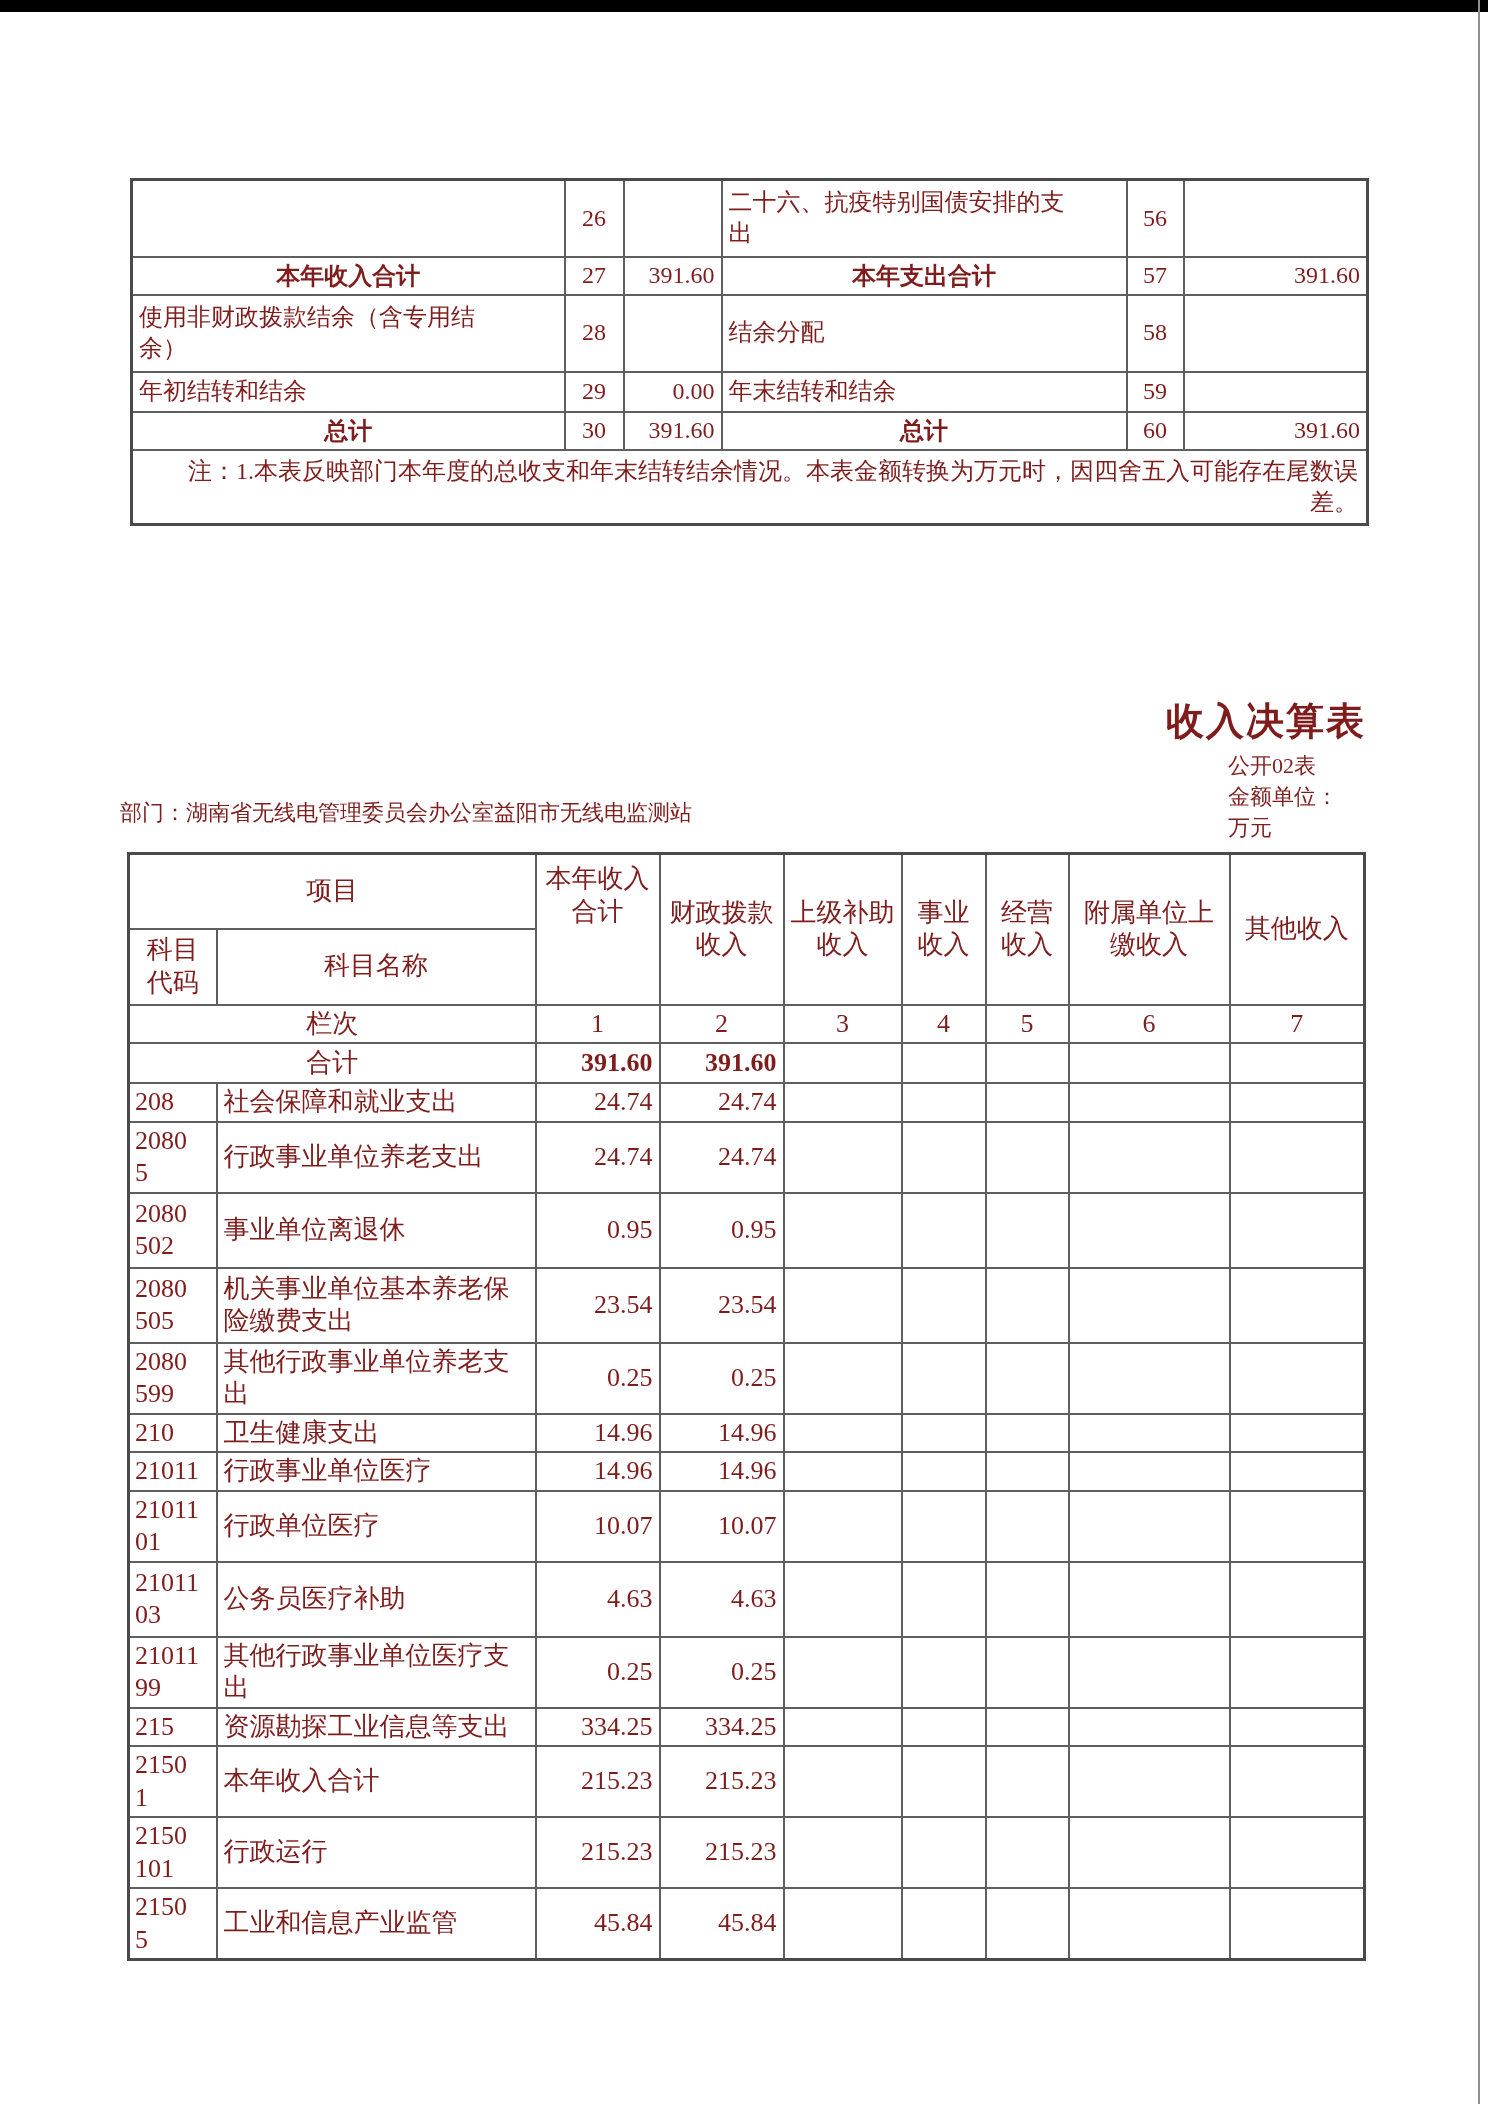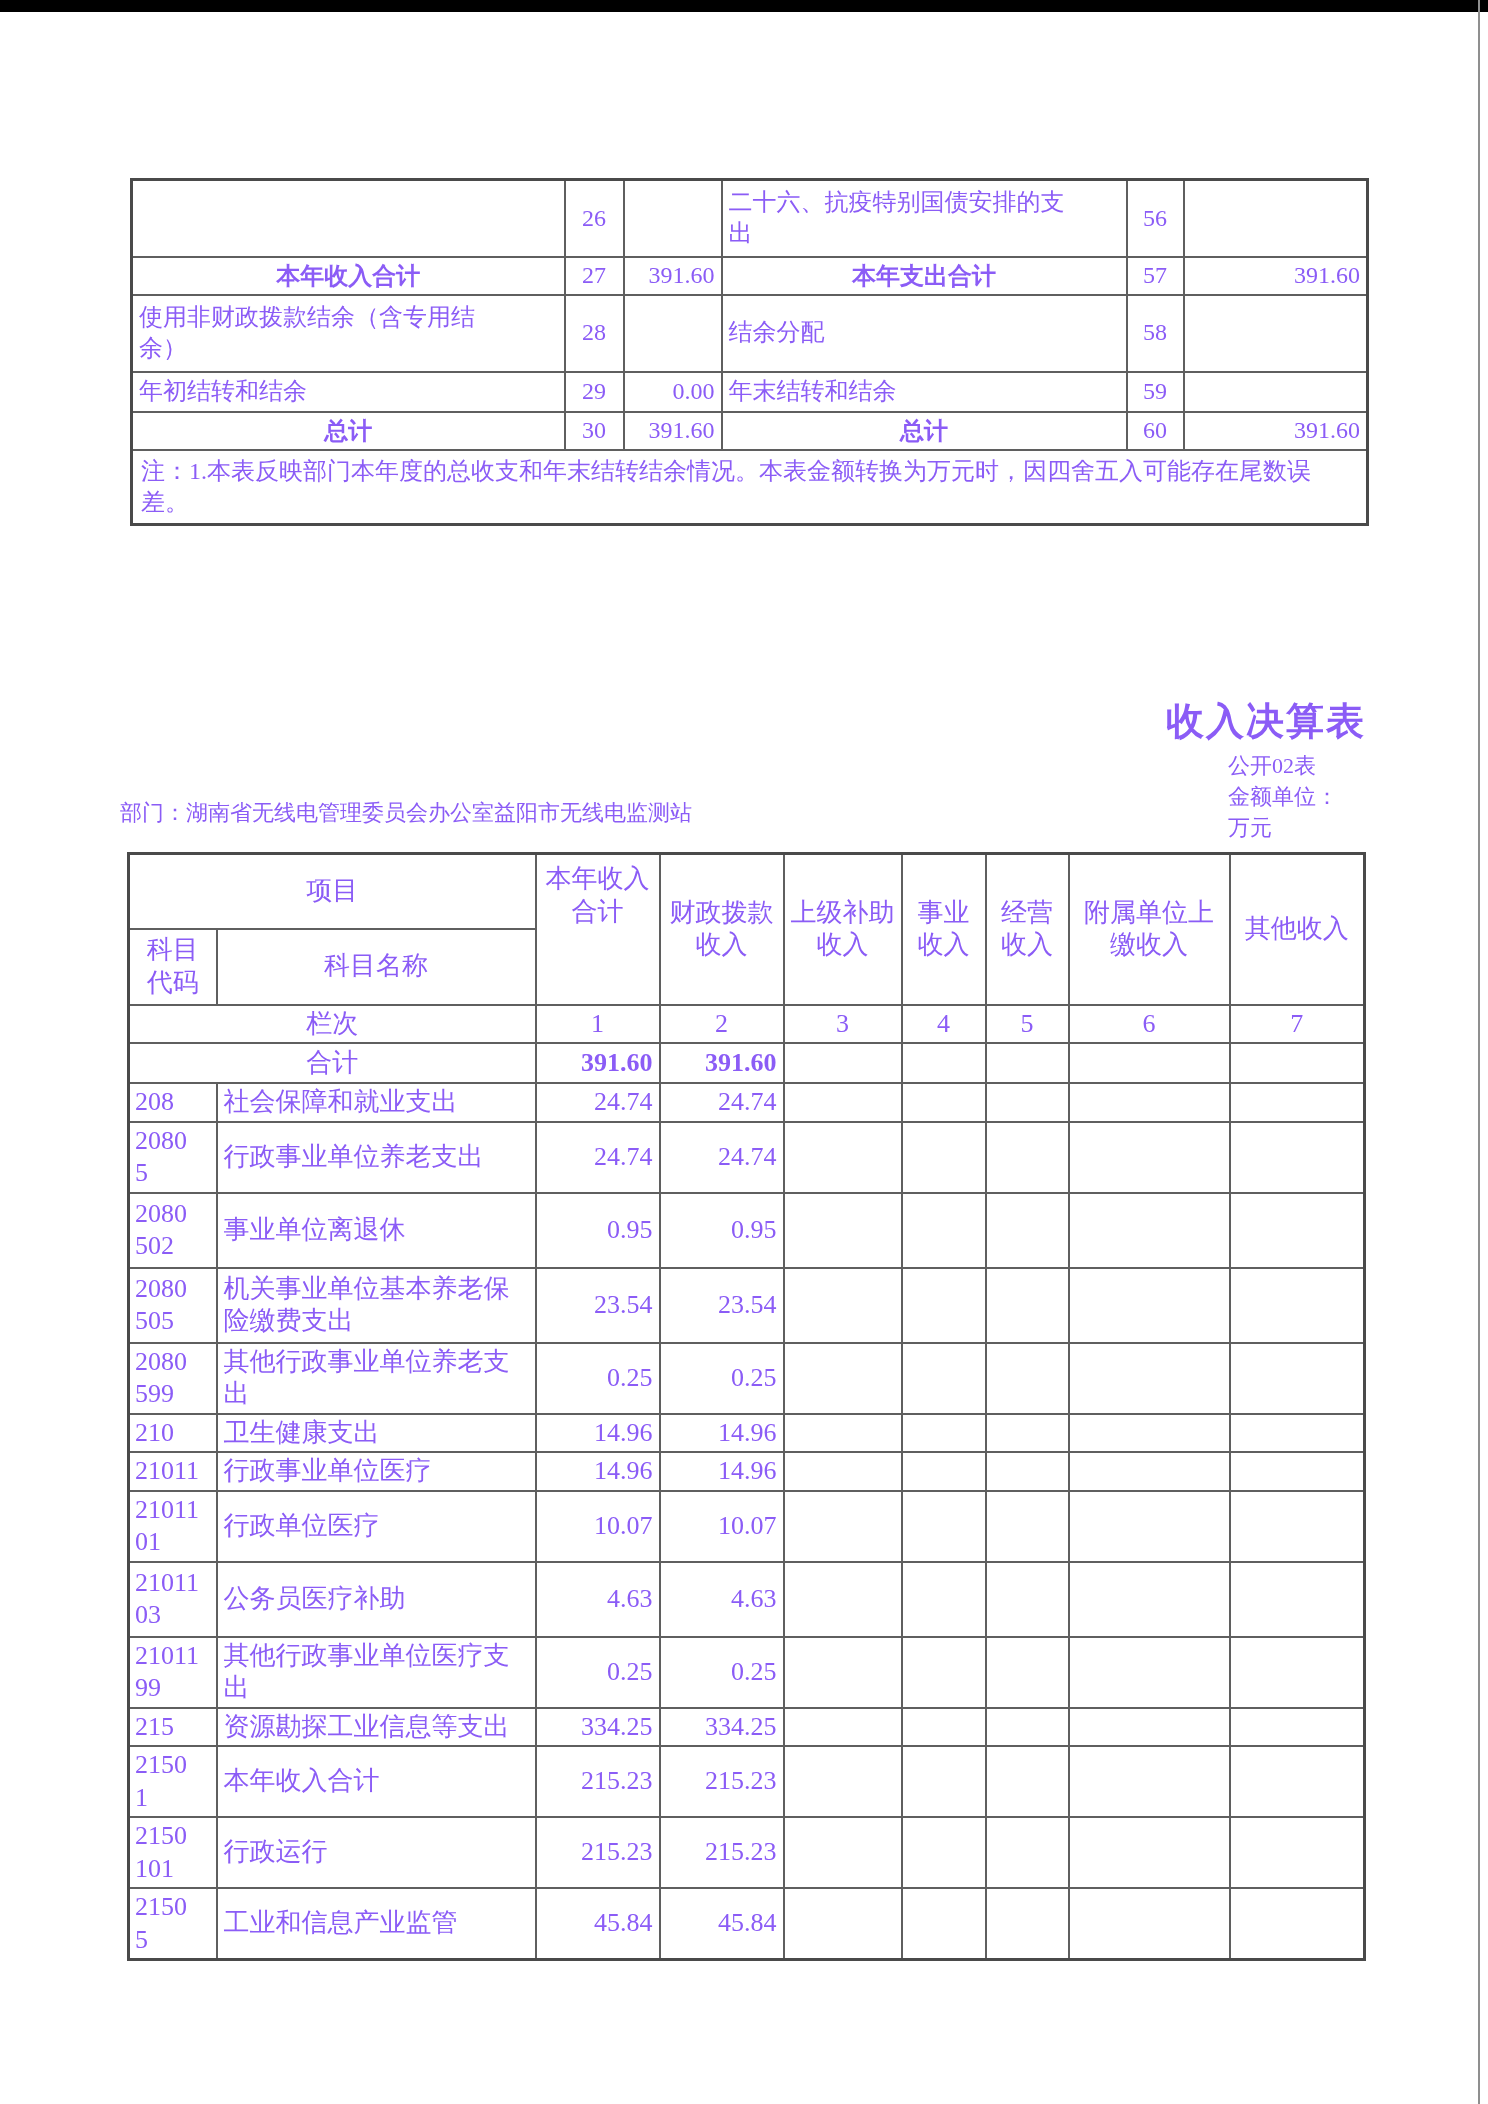--- a/index.html
+++ b/index.html
@@ -1,37 +1,37 @@
 <!DOCTYPE html>
 <html><head>
 <meta charset="utf-8">
 <style>
   html,body{margin:0;padding:0;background:#ffffff;}
   .page{position:relative;width:1488px;height:2104px;background:#ffffff;overflow:hidden;
-        font-family:"Liberation Serif","DejaVu Serif",serif;color:#8b5cf6;}
+        font-family:"Liberation Serif","DejaVu Serif",serif;color:#7f1d1d;}
   .topbar{position:absolute;top:0;left:0;width:1488px;height:12px;background:#000;}
   .right-edge{position:absolute;top:0;left:1478px;width:2px;height:2104px;background:#8f8f8f;}
 
   table{border-collapse:collapse;table-layout:fixed;}
   td{border:2px solid #5f5f5f;padding:2px 6px;vertical-align:middle;overflow:hidden;}
 
   
   .summary-wrap{position:absolute;left:130px;top:178px;}
   .summary{width:1236px;border:3px solid #4a4a4a;}
   .summary td{font-size:24px;line-height:1.3;}
   .r26{height:77px}.r27{height:38px}.r28{height:77px}.r29{height:40px}.r30{height:38px}
   .rn1{height:75px}.rn2{height:39px}
   .lbl{text-align:left}
   .no{text-align:center}
   .amt{text-align:right}
   .blb{font-family:"Liberation Sans","DejaVu Sans",sans-serif;font-weight:bold;text-align:center;}
   .bnum{font-weight:bold;}
   .nw1{display:inline-block;max-width:350px;word-break:break-all;vertical-align:middle;}
   .nw2{display:inline-block;max-width:372px;word-break:break-all;vertical-align:middle;}
-  .note-cell{font-size:22px;line-height:1.55;padding:4px 8px;text-align:left;}
+  .note-cell{font-size:22px;line-height:1.55;padding:4px 8px;text-align:right;}
 
   
   .doc-title{position:absolute;left:130px;top:696px;width:1236px;text-align:right;
              font-size:38px;font-weight:bold;letter-spacing:2px;
              font-family:"Liberation Sans","DejaVu Sans",sans-serif;}
   .meta{position:absolute;left:1228px;top:750px;font-size:22px;line-height:31px;text-align:left;}
   .dept{position:absolute;left:120px;top:798px;font-size:22px;}
 
   
   .income-wrap{position:absolute;left:127px;top:852px;}

